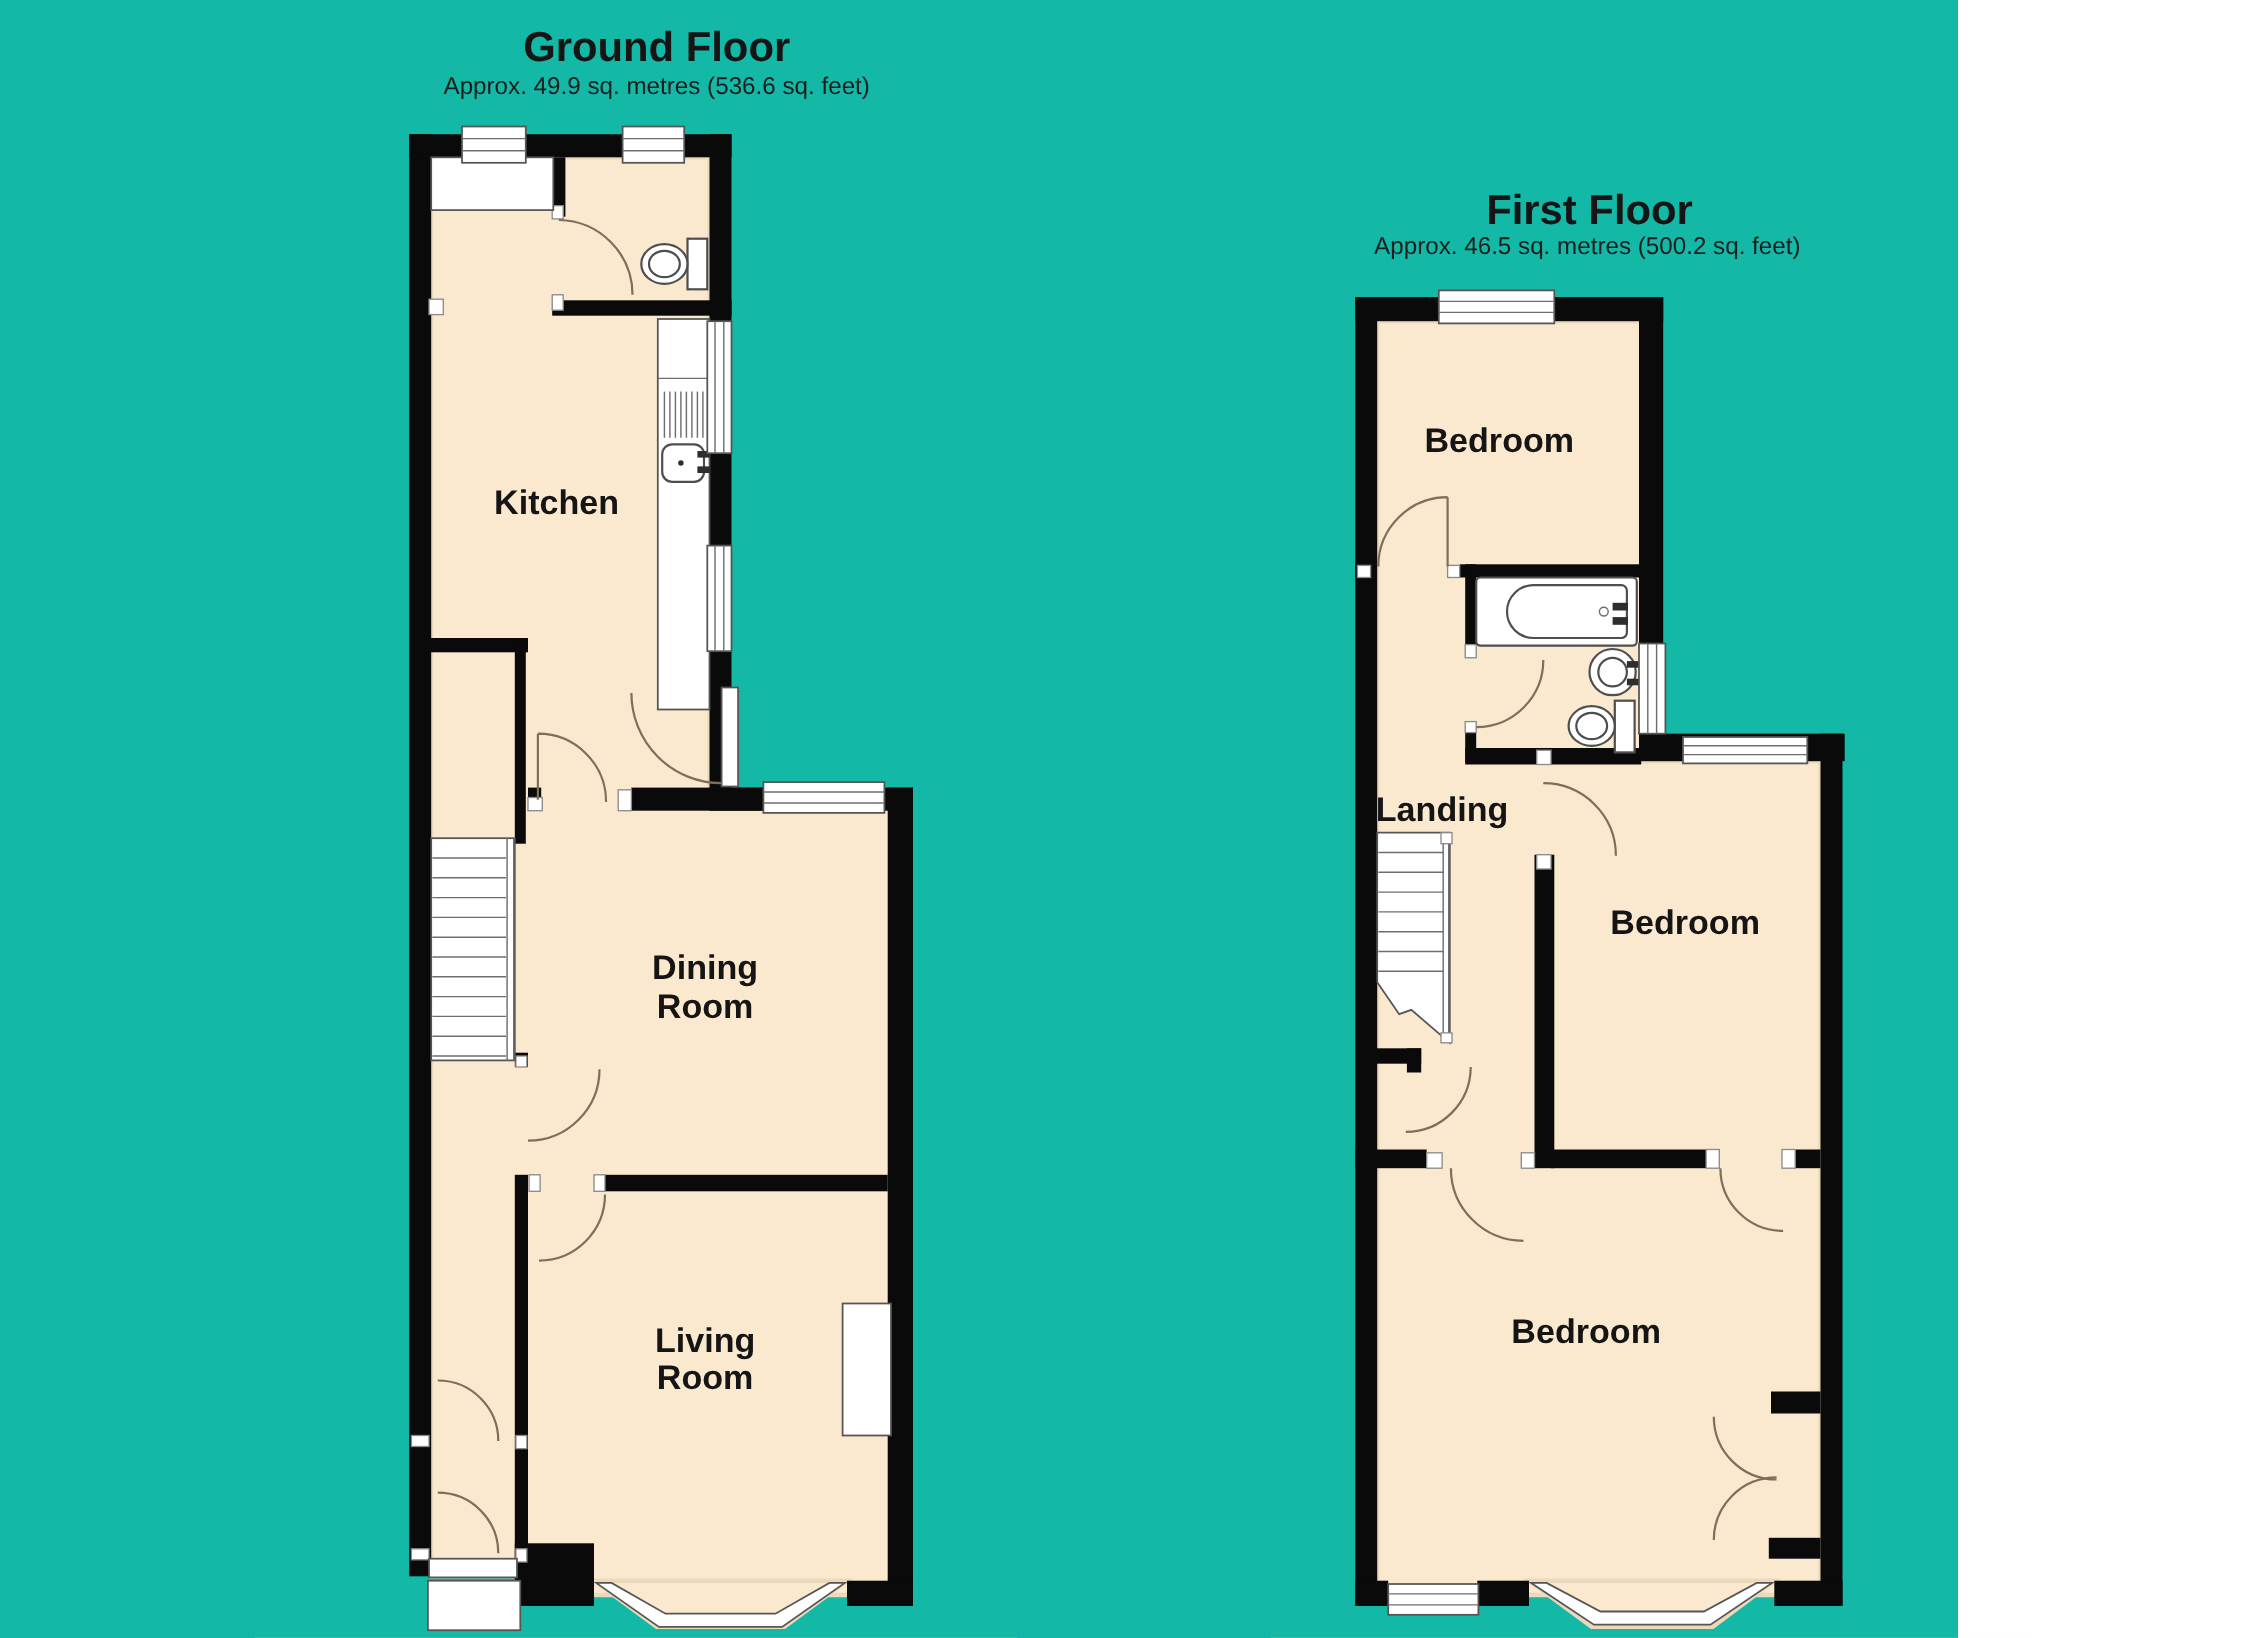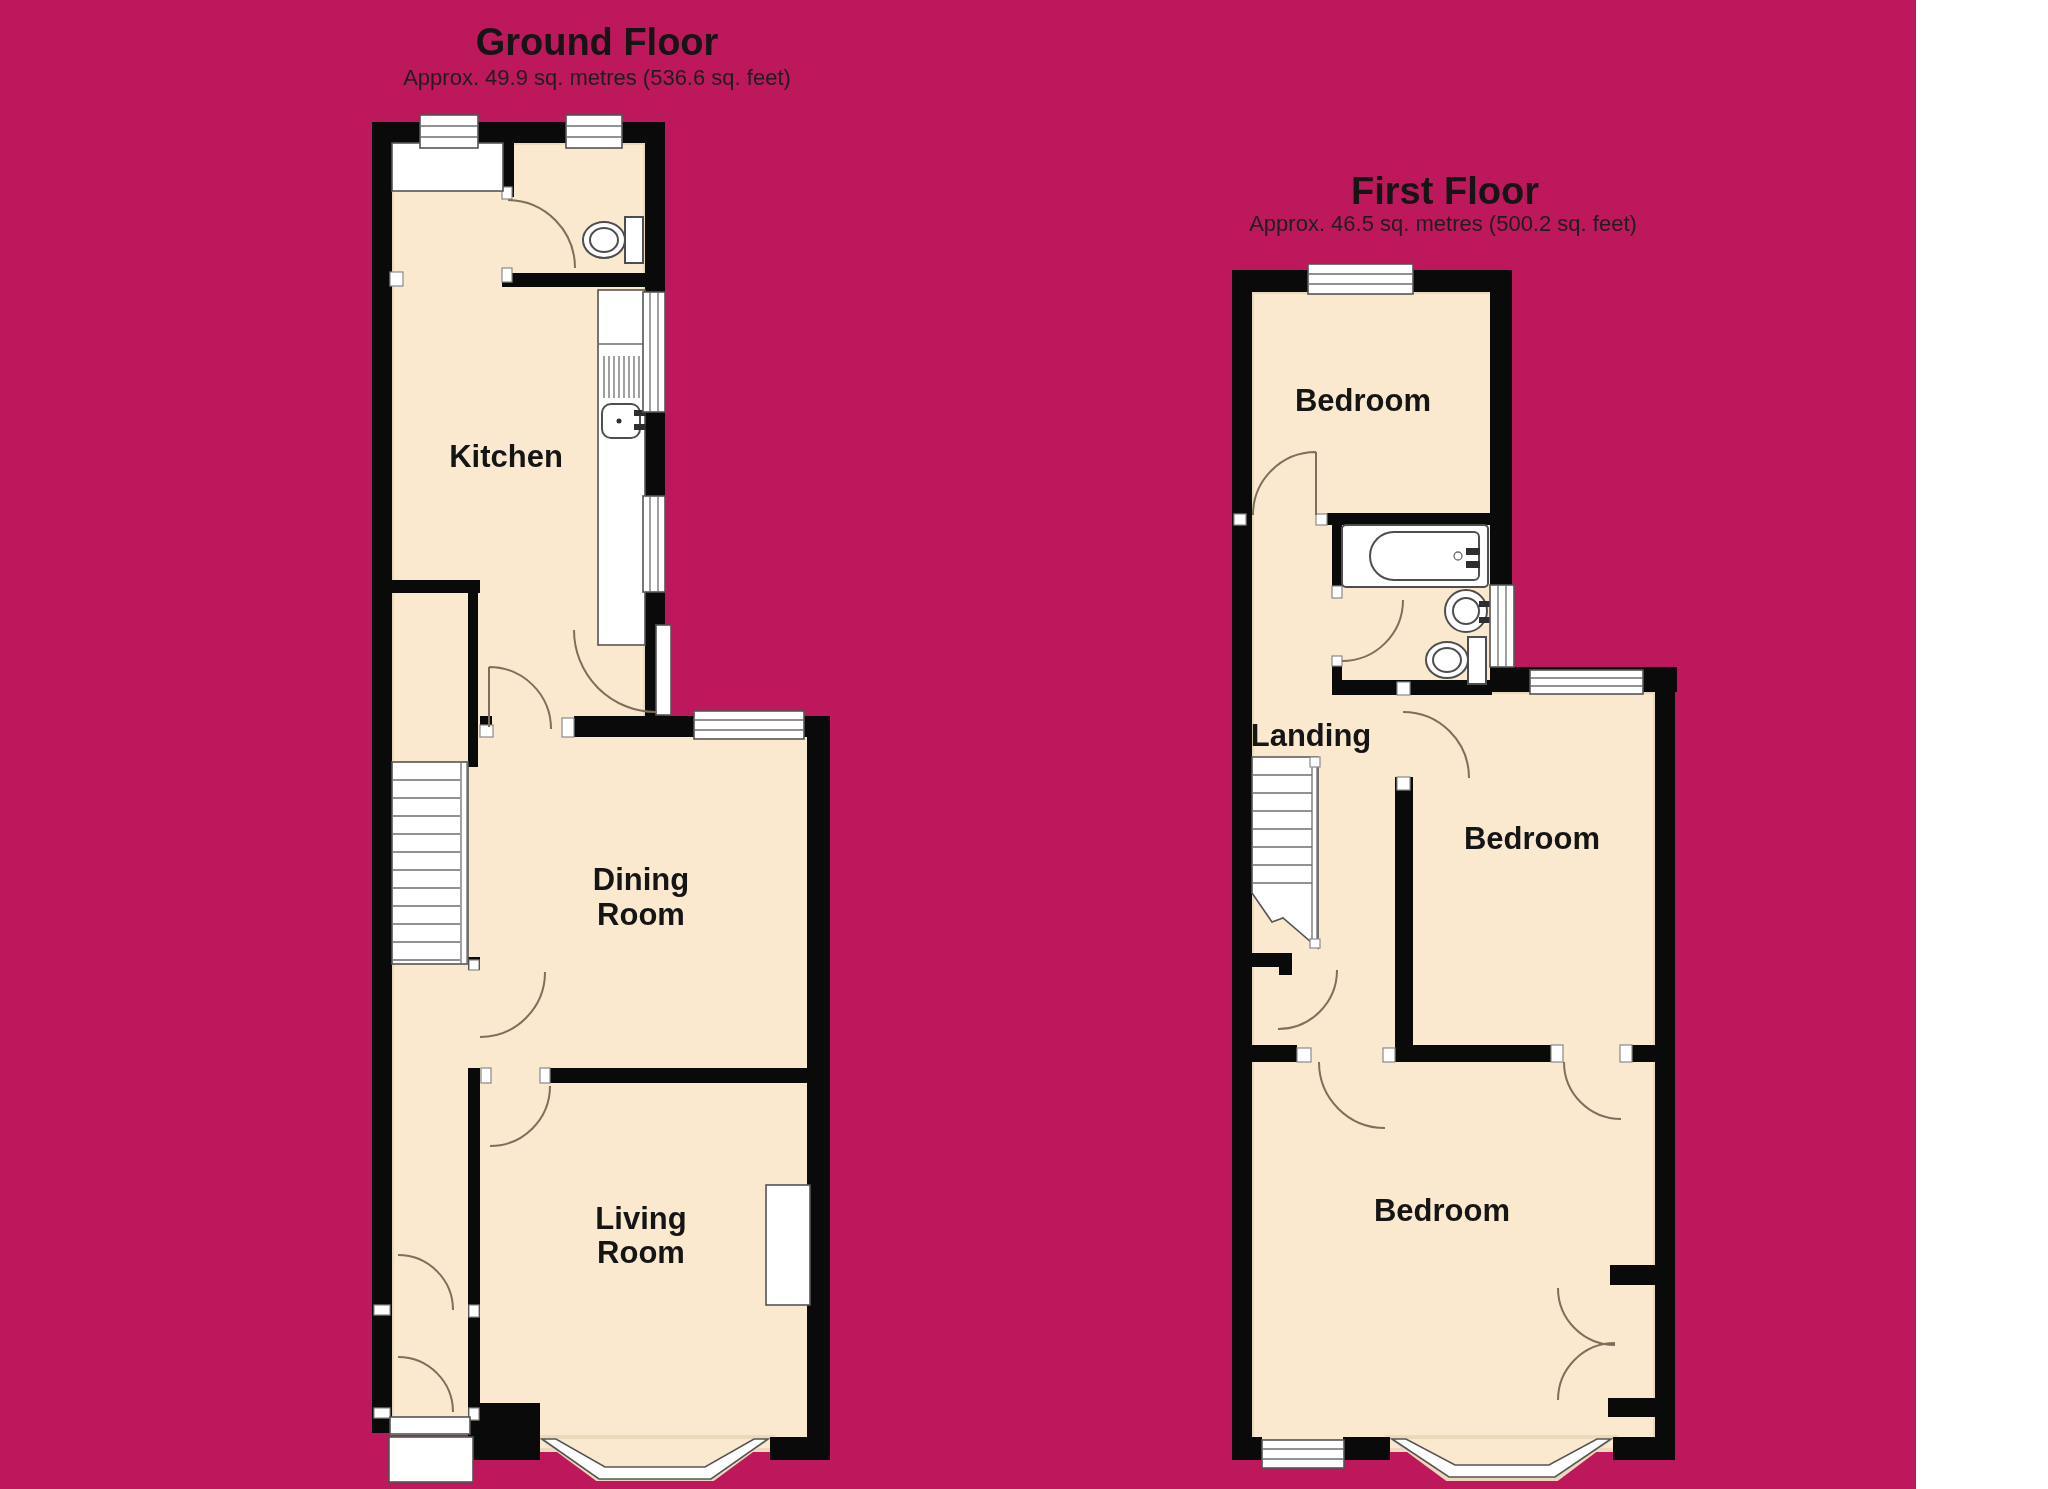--- a/index.html
+++ b/index.html
@@ -1,17 +1,17 @@
 <!DOCTYPE html>
 <html style="--wall: #0a0a0a; --floor: #fae9cf; --line: #555555; --door_arc: #7d6f5b; --background: #ffffff;"><head>
 <meta charset="utf-8">
 <style>
   html,body{margin:0;padding:0;background:#ffffff;}
-  .canvas{position:relative;width:1916px;height:1489px;background:#be185d;
-          font-family:"Liberation Sans", sans-serif;overflow:hidden;}
+  .canvas{position:relative;width:1764px;height:1489px;background:#14b8a6;
+          font-family:"Liberation Sans", sans-serif;overflow:hidden;padding-left:16px;}
   .canvas svg{position:absolute;left:0;top:0;}
   .wall{fill:var(--wall,#0a0a0a);}
   .floor{fill:var(--floor,#fae9cf);stroke:#ecd9bc;stroke-width:4;}
   .wh{fill:#ffffff;stroke:var(--line,#555555);stroke-width:1.6;}
   .jamb{fill:#ffffff;stroke:#8a8a8a;stroke-width:1.2;}
   .arc{fill:none;stroke:var(--door_arc,#7d6f5b);stroke-width:2;}
   .ln{stroke:#6e6e6e;stroke-width:1.3;fill:none;}
   .fx{fill:#ffffff;stroke:#4e4e4e;stroke-width:2;}
   .fxd{fill:#2e2e2e;}
   .title{font-size:38px;font-weight:bold;fill:#151515;text-anchor:middle;}

